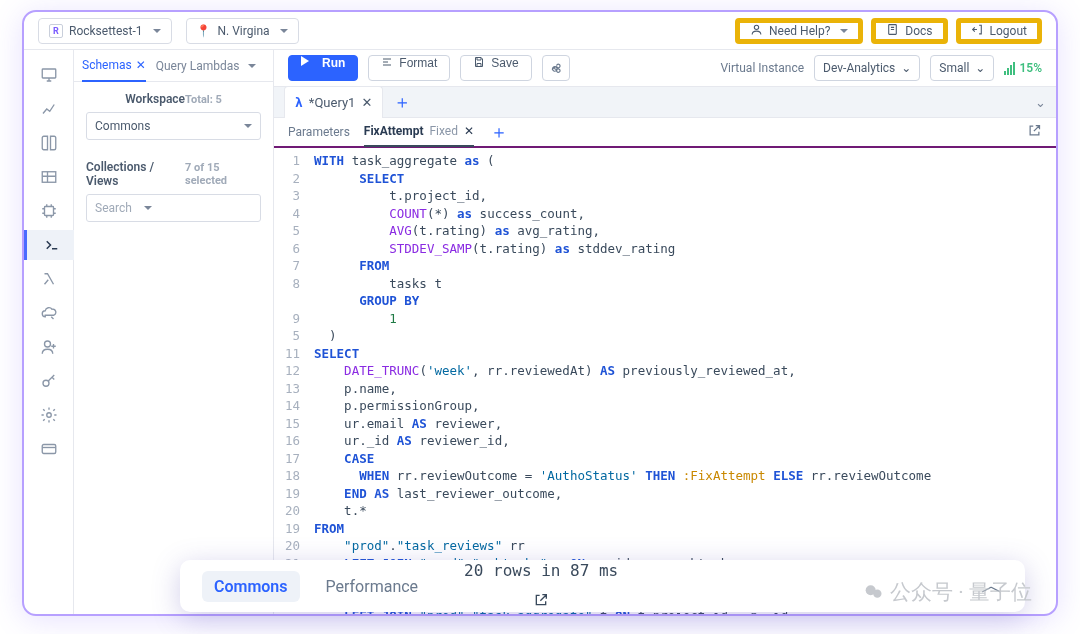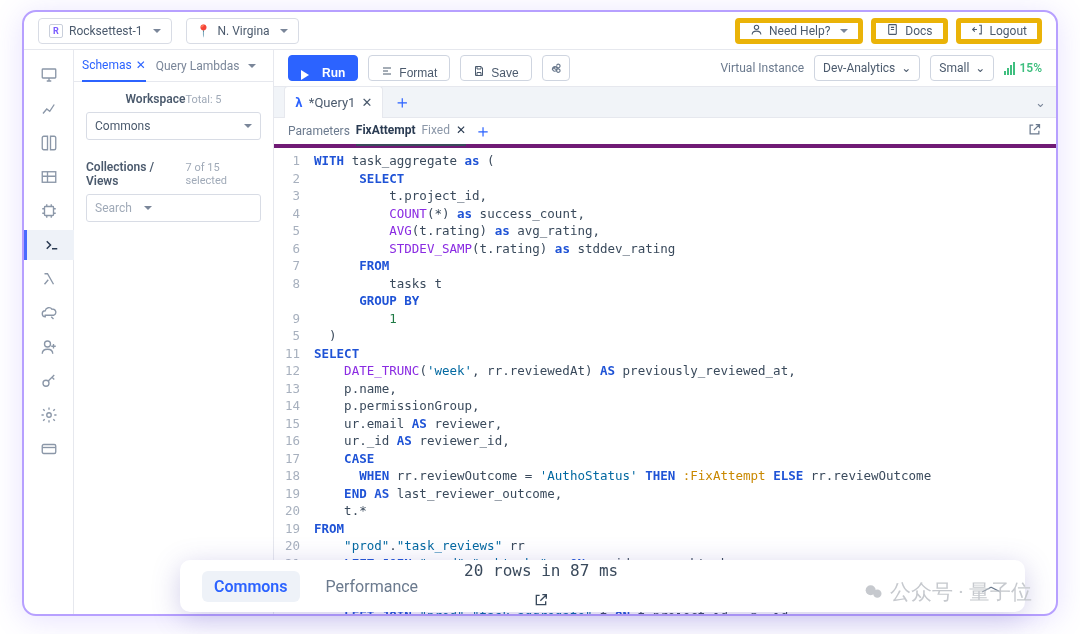--- a/index.html
+++ b/index.html
@@ -25,40 +25,40 @@
 .rail .ri { width:30px; height:30px; display:flex; align-items:center; justify-content:center; color:#8b97a8; border-radius:4px; cursor:pointer; }
 .rail .ri.active { background:#eef2f8; color:#2a3b52; border-left:3px solid #4a6bff; border-radius:0; width:50px; padding-left:3px; }
 .rail .ri svg { width:18px; height:18px; }
 .sidebar { width:200px; border-right:1px solid #e6e8ee; display:flex; flex-direction:column; font-size:12px; }
 .sbtabs { display:flex; align-items:center; height:32px; border-bottom:1px solid #e6e8ee; padding:0 8px; gap:10px; color:#7a8699; }
 .sbtabs .tab { display:flex; align-items:center; gap:4px; height:32px; }
 .sbtabs .tab.active { color:#2c63ff; border-bottom:2px solid #2c63ff; font-weight:400; }
 .sbtabs .close { font-size:12px; cursor:pointer; }
 .sbsec { padding:10px 12px; }
 .sblabel { display:flex; justify-content:center; align-items:center; font-weight:600; color:#4b5a6d; margin-bottom:6px; }
-.sblabel .meta { font-weight:400; color:#a0aab8; font-size:11px; }
+.sblabel .meta { font-weight:700; color:#a0aab8; font-size:11px; }
 .sbselect { height:28px; border:1px solid #d8dce5; border-radius:3px; display:flex; align-items:center; padding:0 8px; justify-content:space-between; color:#4b5a6d; cursor:pointer; }
 .sbsearch { height:28px; border:1px solid #d8dce5; border-radius:3px; display:flex; align-items:center; padding:0 8px; color:#a0aab8; cursor:text; gap:8px; }
 .content { flex:1; display:flex; flex-direction:column; min-width:0; }
 .toolbar { height:36px; display:flex; align-items:center; gap:10px; padding:0 14px; }
-.btn { height:26px; display:inline-flex; align-items:flex-end; gap:6px; padding:0 12px; border-radius:4px; border:1px solid #cfd5e0; color:#4b5a6d; font-size:12px; background:#fff; cursor:pointer; }
+.btn { height:26px; display:inline-flex; align-items:flex-start; gap:6px; padding:0 12px; border-radius:4px; border:1px solid #cfd5e0; color:#4b5a6d; font-size:12px; background:#fff; cursor:pointer; }
 .btn.run { background:#2c63ff; border-color:#2c63ff; color:#fff; font-weight:600; }
 .btn.run::before { content:""; display:inline-block; border:5px solid transparent; border-left:8px solid #fff; margin-right:2px; }
 .iconbtn { width:28px; height:26px; border:1px solid #cfd5e0; border-radius:4px; display:flex; align-items:center; justify-content:center; color:#6b7a8e; cursor:pointer; background:#fff; }
 .toolbar .right { margin-left:auto; display:flex; align-items:center; gap:10px; font-size:12px; color:#6b7a8e; }
 .smallselect { height:26px; border:1px solid #cfd5e0; border-radius:4px; padding:0 8px; display:inline-flex; align-items:center; gap:6px; color:#4b5a6d; cursor:pointer; }
 .usage { color:#3fbf7f; font-weight:600; display:inline-flex; align-items:center; gap:4px; }
 .bars { display:inline-flex; align-items:flex-end; gap:1px; }
 .bars span { width:2px; background:#3fbf7f; }
 .querytabs { height:32px; background:#f1f4f8; border-top:1px solid #e6e8ee; border-bottom:1px solid #e6e8ee; display:flex; align-items:center; padding:0 10px; gap:8px; color:#4b5a6d; }
 .qtab { display:flex; align-items:center; gap:6px; background:#fff; height:32px; padding:0 10px; border:1px solid #e6e8ee; border-bottom:none; border-radius:4px 4px 0 0; }
 .lambda { color:#2c63ff; font-weight:600; font-family: ui-monospace, monospace; }
 .plus { width:22px; height:22px; display:flex; align-items:center; justify-content:center; color:#2c63ff; font-size:18px; cursor:pointer; }
 .querytabs .collapse { margin-left:auto; color:#7a8699; cursor:pointer; }
-.paramrow { height:30px; display:flex; align-items:center; gap:6px; padding:0 14px; border-bottom:4px solid #701a75; font-size:12px; color:#6b7a8e; }
+.paramrow { height:30px; display:flex; align-items:center; gap:14px; padding:0 14px; border-bottom:2px solid #701a75; font-size:12px; color:#6b7a8e; }
 .paramrow .ptab { height:30px; display:flex; align-items:center; gap:6px; }
 .paramrow .ptab.active { color:#2a3b52; border-bottom:2px solid #3a4a5c; }
 .paramrow .external { margin-left:auto; font-size:14px; cursor:pointer; }
 .editor { flex:1; display:flex; overflow:hidden; font-family: ui-monospace, SFMono-Regular, Menlo, monospace; font-size:12.5px; line-height:1.4; }
 .gutter { width:34px; text-align:right; padding:4px 8px 4px 0; color:#a7b0be; background:#fff; user-select:none; }
 .code { flex:1; padding:4px 0 4px 6px; white-space:pre; color:#3a4a5c; overflow:auto; }
 .kw { color:#1f53d6; font-weight:600; }
 .fn { color:#8a2be2; }
 .str { color:#0369a1;margin-top:44px; }
 .num { color:#1f7a45; }

